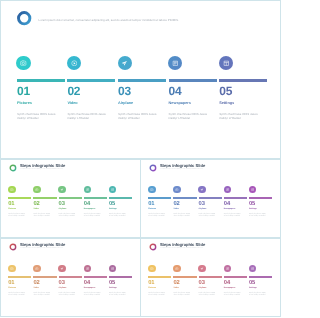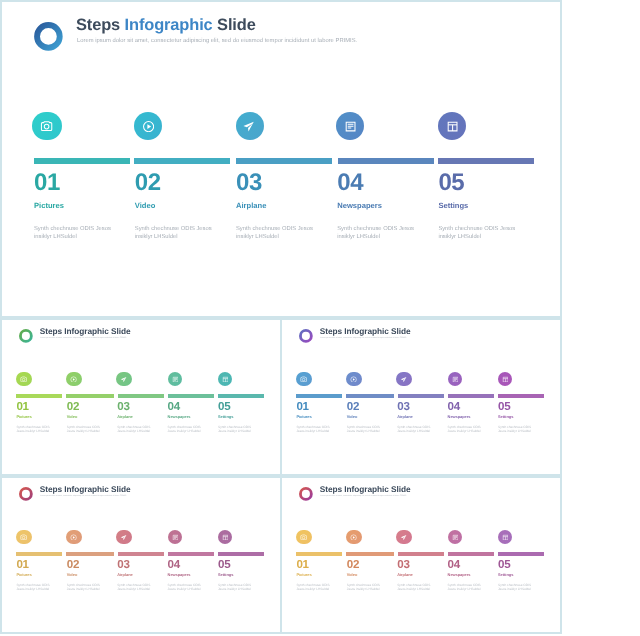--- a/index.html
+++ b/index.html
@@ -50,21 +50,20 @@
         <svg viewBox="0 0 24 24" preserveAspectRatio="none">
           <defs>
             <linearGradient id="lg0" x1="0" y1="0" x2="1" y2="1">
               <stop offset="0" stop-color="#2a5b9c"></stop>
               <stop offset="1" stop-color="#3d9fd2"></stop>
             </linearGradient>
           </defs>
           <circle cx="12" cy="12" r="8.3" fill="none" stroke="url(#lg0)" stroke-width="4.3"></circle>
         </svg>
       </div>
-      <div class="title"><span>Steps</span> <span class="accent">Infographic</span> <span>Slide</span></div>
       <div class="subtitle">Lorem ipsum dolor sit amet, consectetur adipiscing elit, sed do eiusmod tempor incididunt ut labore PRIMIS.</div>
       <div class="ico" style="left:15.3px;background:linear-gradient(135deg,#2ecfca,#2fc6cd)">
         <svg viewBox="0 0 12 12">
           <path d="M2.2 2.4h1.1l.6-.9h4.2l.6.9h1.1a.9.9 0 0 1 .9.9v5.3a.9.9 0 0 1-.9.9H2.2a.9.9 0 0 1-.9-.9V3.3a.9.9 0 0 1 .9-.9z" fill="none" stroke="#fff" stroke-width="0.95"></path>
           <circle cx="6" cy="6" r="2.1" fill="none" stroke="#fff" stroke-width="0.95"></circle>
         </svg>
       </div>
       <div class="bar" style="left:16px;background:#3ab6b6"></div>
       <div class="num" style="left:16px;color:#2aa8a3">01</div>
       <div class="lbl" style="left:16px;color:#2aa8a3">Pictures</div>

